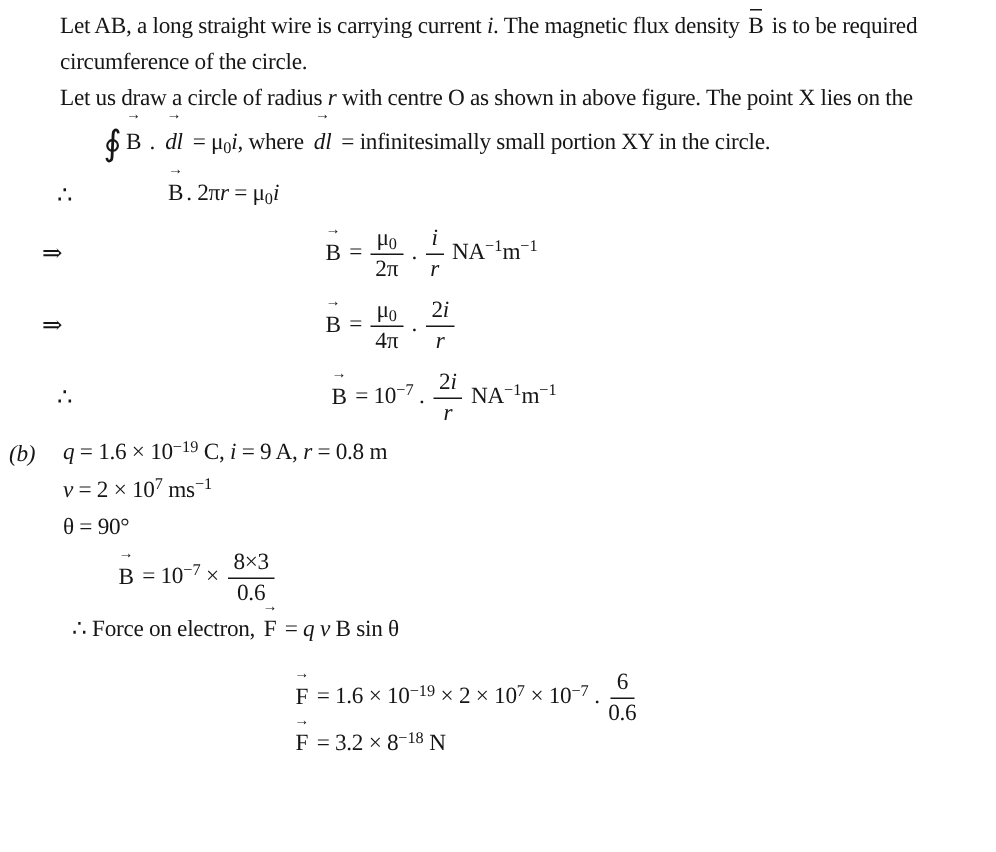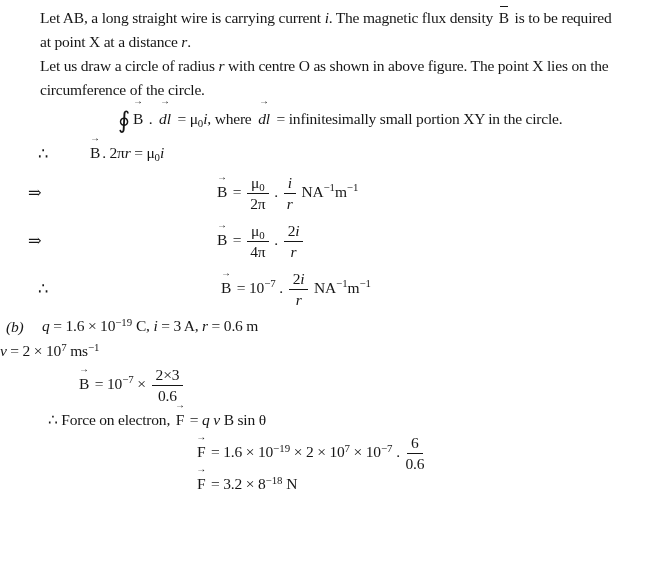--- a/index.html
+++ b/index.html
@@ -8,32 +8,32 @@
     background:#ffffff;color:#161616;
     font-family:"Liberation Serif","DejaVu Serif",serif;
     font-size:15.5px;letter-spacing:-0.2px;
   }
   .doc{position:relative;width:576px;height:568px;padding-top:6px;box-sizing:border-box;}
   .line{position:relative;line-height:24px;white-space:nowrap;}
   .content{display:inline-block;}
   .marker{position:absolute;top:50%;transform:translateY(-50%);font-size:1.05em;}
   
   .l0,.l1,.l2,.l3,.l4{margin-left:40px;}
-  .l5{margin-left:118px;margin-top:2px;line-height:30px;text-decoration:underline;}
+  .l5{margin-left:69px;margin-top:2px;line-height:30px;text-decoration:underline;}
   .l6{margin-left:72px;margin-top:4px;}
-  .l7{margin-top:6px;}  .l7 .content{margin-left:88px;} .l7 .marker{left:38px;}
+  .l7{margin-top:6px;}  .l7 .content{margin-left:110px;} .l7 .marker{left:38px;}
   .l8{margin-top:6px;}  .l8 .content{margin-left:215px;} .l8 .marker{left:28px;}
   .l9{margin-top:6px;}  .l9 .content{margin-left:215px;} .l9 .marker{left:28px;}
   .l10{margin-top:6px;} .l10 .content{margin-left:219px;} .l10 .marker{left:38px;}
   .l11{margin-top:4px;} .l11 .content{margin-left:42px;} .l11 .marker{left:6px;font-style:italic;font-size:1em;}
-  .l12 .content{}
+  .l12 .content{margin-left:42px;}
   .l13 .content{margin-left:42px;}
   .l14{margin-top:0;padding-left:35px;} .l14 .content{margin-left:42px;}
   .l15{margin-top:2px;} .l15 .content{margin-left:48px;}
-  .l16{margin-top:0;} .l16 .content{margin-left:195px;}
+  .l16{margin-top:12px;} .l16 .content{margin-left:195px;}
   .l17{margin-top:-2px;} .l17 .content{margin-left:195px;}
   
   .it{font-style:italic;}
   .sup{font-size:0.7em;position:relative;top:-0.5em;letter-spacing:0;}
   .sub{font-size:0.7em;position:relative;top:0.28em;letter-spacing:0;}
   .big{font-size:1.5em;line-height:1;vertical-align:-0.18em;margin-right:1px;}
   .vec,.veci,.bar{position:relative;display:inline-block;font-style:normal;margin:0 2px;}
   .veci{font-style:italic;padding:0 1px;}
   .vec::after,.veci::after{
     content:"\2192";position:absolute;left:50%;top:-8px;transform:translateX(-50%);
@@ -48,47 +48,47 @@
     padding:2px 0;
   }
   .frac .num{border-bottom:1.4px solid currentColor;padding:0 4px 1.5px;}
   .frac .den{padding-top:1.5px;font-family:Liberation Serif, serif;}
 </style>
 </head>
 <body style="background: rgb(255, 255, 255); color: rgb(22, 22, 22);">
 
 <div class="doc">
   <div class="line l0"><span class="content"><span class="t">Let AB, a long straight wire is carrying current </span><span class="it">i</span><span class="t">. The magnetic flux density </span><span class="bar">B</span><span class="t"> is to be required</span></span></div>
-  <div class="line l1"><span class="content"><span class="t">at point X at a distance </span><span class="it">r</span><span class="t">.</span></span></div>
+  <div class="line l3"><span class="content"><span class="t">circumference of the circle.</span></span></div>
   <div class="line l2"><span class="content"><span class="t">Let us draw a circle of radius </span><span class="it">r</span><span class="t"> with centre O as shown in above figure. The point X lies on the</span></span></div>
-  <div class="line l3"><span class="content"><span class="t">circumference of the circle.</span></span></div>
   <div class="line l5"><span class="content"><span class="big">∮</span><span class="vec">B</span><span class="t"> . </span><span class="veci">dl</span><span class="t">  = μ</span><span class="sub">0</span><span class="it">i</span><span class="t">, where </span><span class="veci">dl</span><span class="t"> = infinitesimally small portion XY in the circle.</span></span></div>
   <div class="line l7"><span class="marker">∴</span><span class="content"><span class="vec">B</span><span class="t">. 2π</span><span class="it">r</span><span class="t"> = μ</span><span class="sub">0</span><span class="it">i</span></span></div>
   <div class="line l8"><span class="marker">⇒</span><span class="content"><span class="vec">B</span><span class="t"> = </span><span class="frac">
           <span class="num"><span class="t">μ</span><span class="sub">0</span></span>
           <span class="den"><span class="t">2π</span></span>
         </span><span class="t"> . </span><span class="frac">
           <span class="num"><span class="it">i</span></span>
           <span class="den"><span class="it">r</span></span>
         </span><span class="t"> NA</span><span class="sup">−1</span><span class="t">m</span><span class="sup">−1</span></span></div>
   <div class="line l9"><span class="marker">⇒</span><span class="content"><span class="vec">B</span><span class="t"> = </span><span class="frac">
           <span class="num"><span class="t">μ</span><span class="sub">0</span></span>
           <span class="den"><span class="t">4π</span></span>
         </span><span class="t"> . </span><span class="frac">
           <span class="num"><span class="t">2</span><span class="it">i</span></span>
           <span class="den"><span class="it">r</span></span>
         </span></span></div>
   <div class="line l10"><span class="marker">∴</span><span class="content"><span class="vec">B</span><span class="t"> = 10</span><span class="sup">−7</span><span class="t"> . </span><span class="frac">
           <span class="num"><span class="t">2</span><span class="it">i</span></span>
           <span class="den"><span class="it">r</span></span>
         </span><span class="t"> NA</span><span class="sup">−1</span><span class="t">m</span><span class="sup">−1</span></span></div>
-  <div class="line l11"><span class="marker">(b)</span><span class="content"><span class="it">q</span><span class="t"> = 1.6 × 10</span><span class="sup">−19</span><span class="t"> C, </span><span class="it">i</span><span class="t"> = 3 A, </span><span class="it">r</span><span class="t"> = 0.6 m</span></span></div>
+  <div class="line l11"><span class="marker">(b)</span><span class="content"><span class="it">q</span><span class="t"> = 1.6 × 10</span><span class="sup">−19</span><span class="t"> C, </span><span class="it">i</span><span class="t"> = 9 A, </span><span class="it">r</span><span class="t"> = 0.8 m</span></span></div>
   <div class="line l12"><span class="content"><span class="it">v</span><span class="t"> = 2 × 10</span><span class="sup">7</span><span class="t"> ms</span><span class="sup">−1</span></span></div>
+  <div class="line l13"><span class="content"><span class="t">θ = 90°</span></span></div>
   <div class="line l14"><span class="content"><span class="vec">B</span><span class="t"> = 10</span><span class="sup">−7</span><span class="t"> × </span><span class="frac">
-          <span class="num"><span class="t">2×3</span></span>
+          <span class="num"><span class="t">8×3</span></span>
           <span class="den"><span class="t">0.6</span></span>
         </span></span></div>
   <div class="line l15"><span class="content"><span class="t">∴ Force on electron, </span><span class="vec">F</span><span class="t"> = </span><span class="it">q</span><span class="t"> </span><span class="it">v</span><span class="t"> B sin θ</span></span></div>
   <div class="line l16"><span class="content"><span class="vec">F</span><span class="t"> = 1.6 × 10</span><span class="sup">−19</span><span class="t"> × 2 × 10</span><span class="sup">7</span><span class="t"> × 10</span><span class="sup">−7</span><span class="t"> . </span><span class="frac">
           <span class="num"><span class="t">6</span></span>
           <span class="den"><span class="t">0.6</span></span>
         </span></span></div>
   <div class="line l17"><span class="content"><span class="vec">F</span><span class="t"> = 3.2 × 8</span><span class="sup">−18</span><span class="t"> N</span></span></div>
 </div>
 

